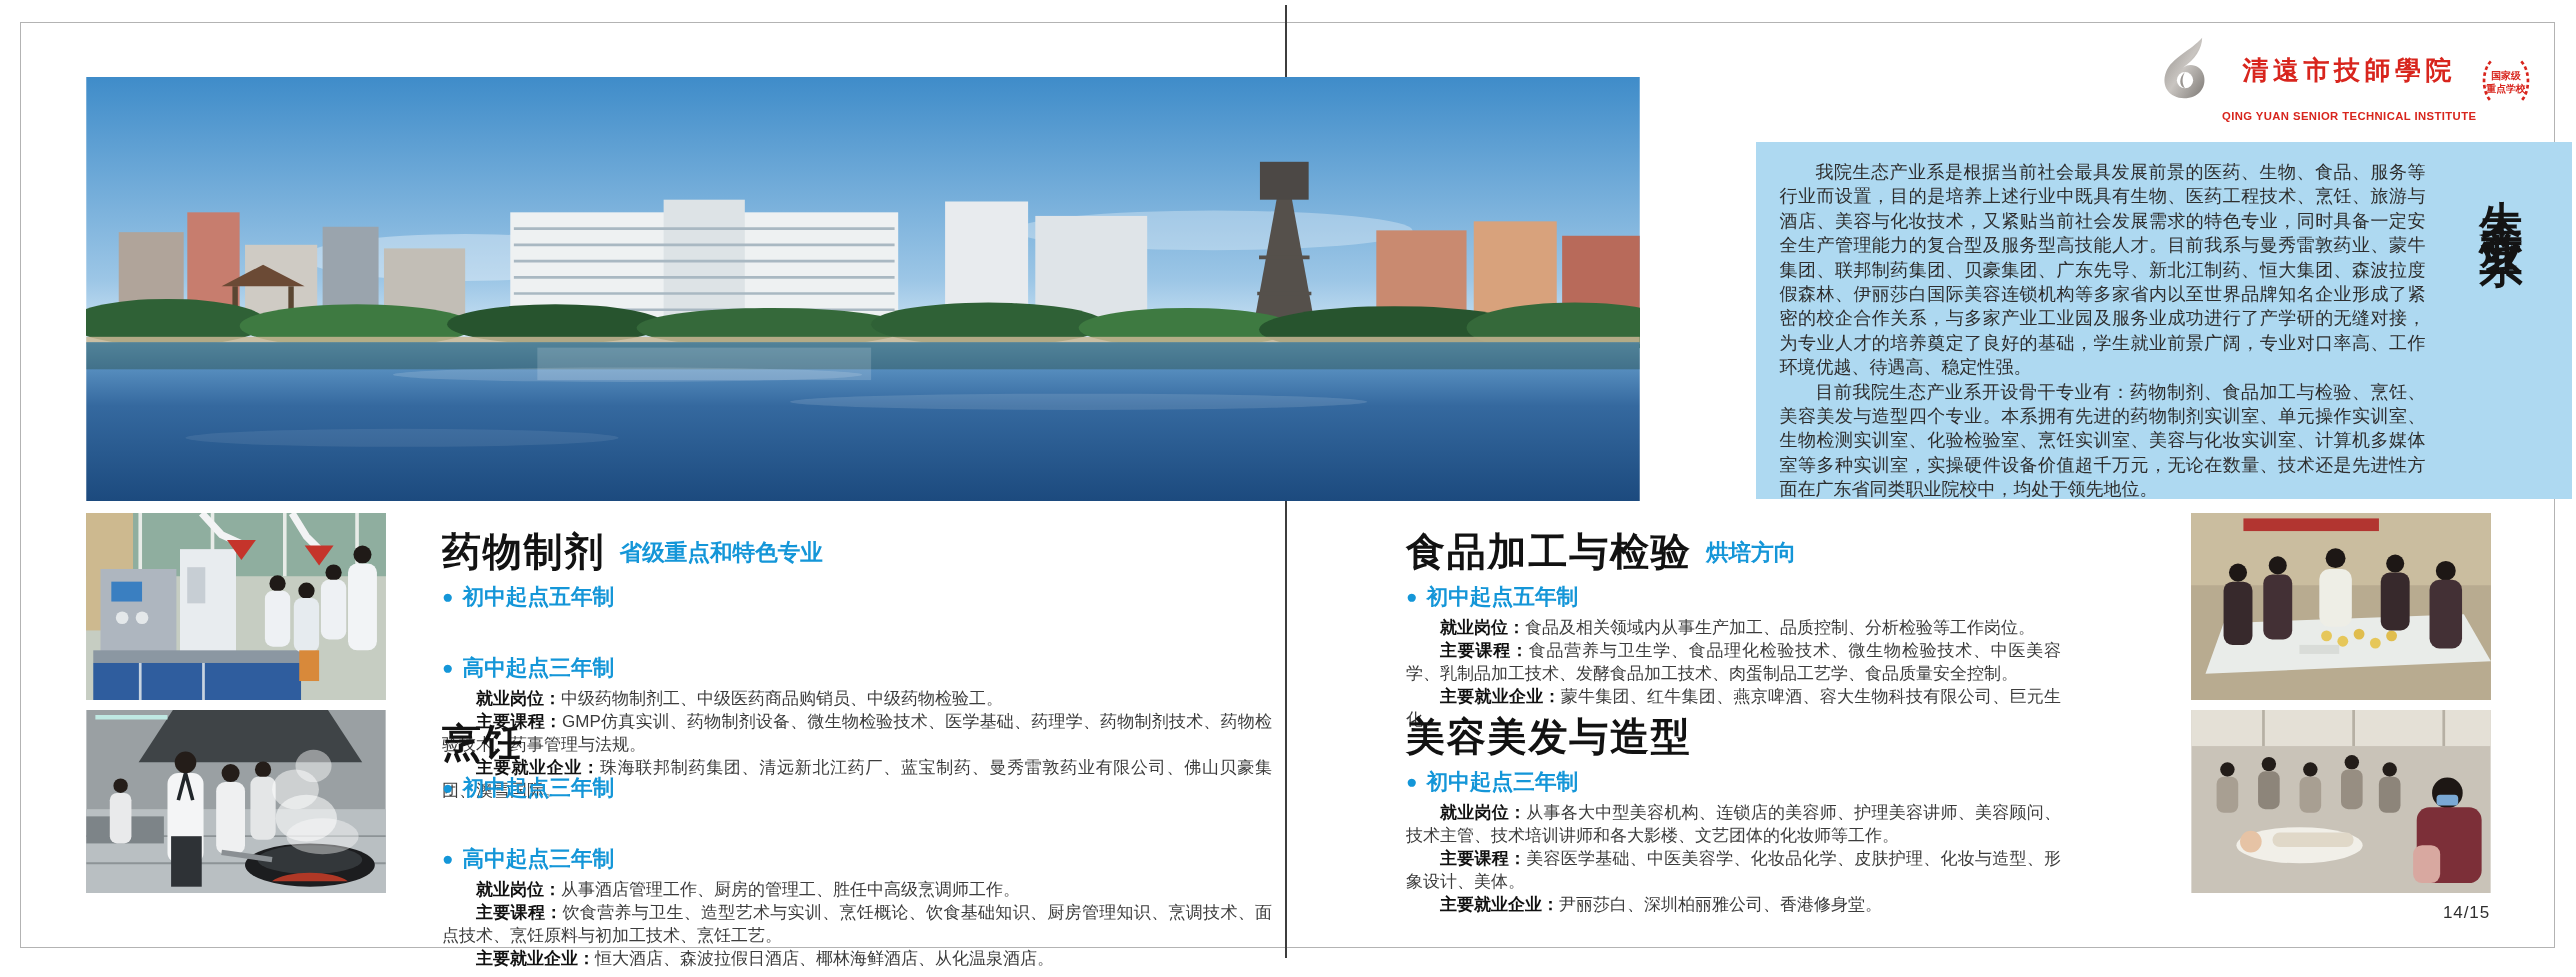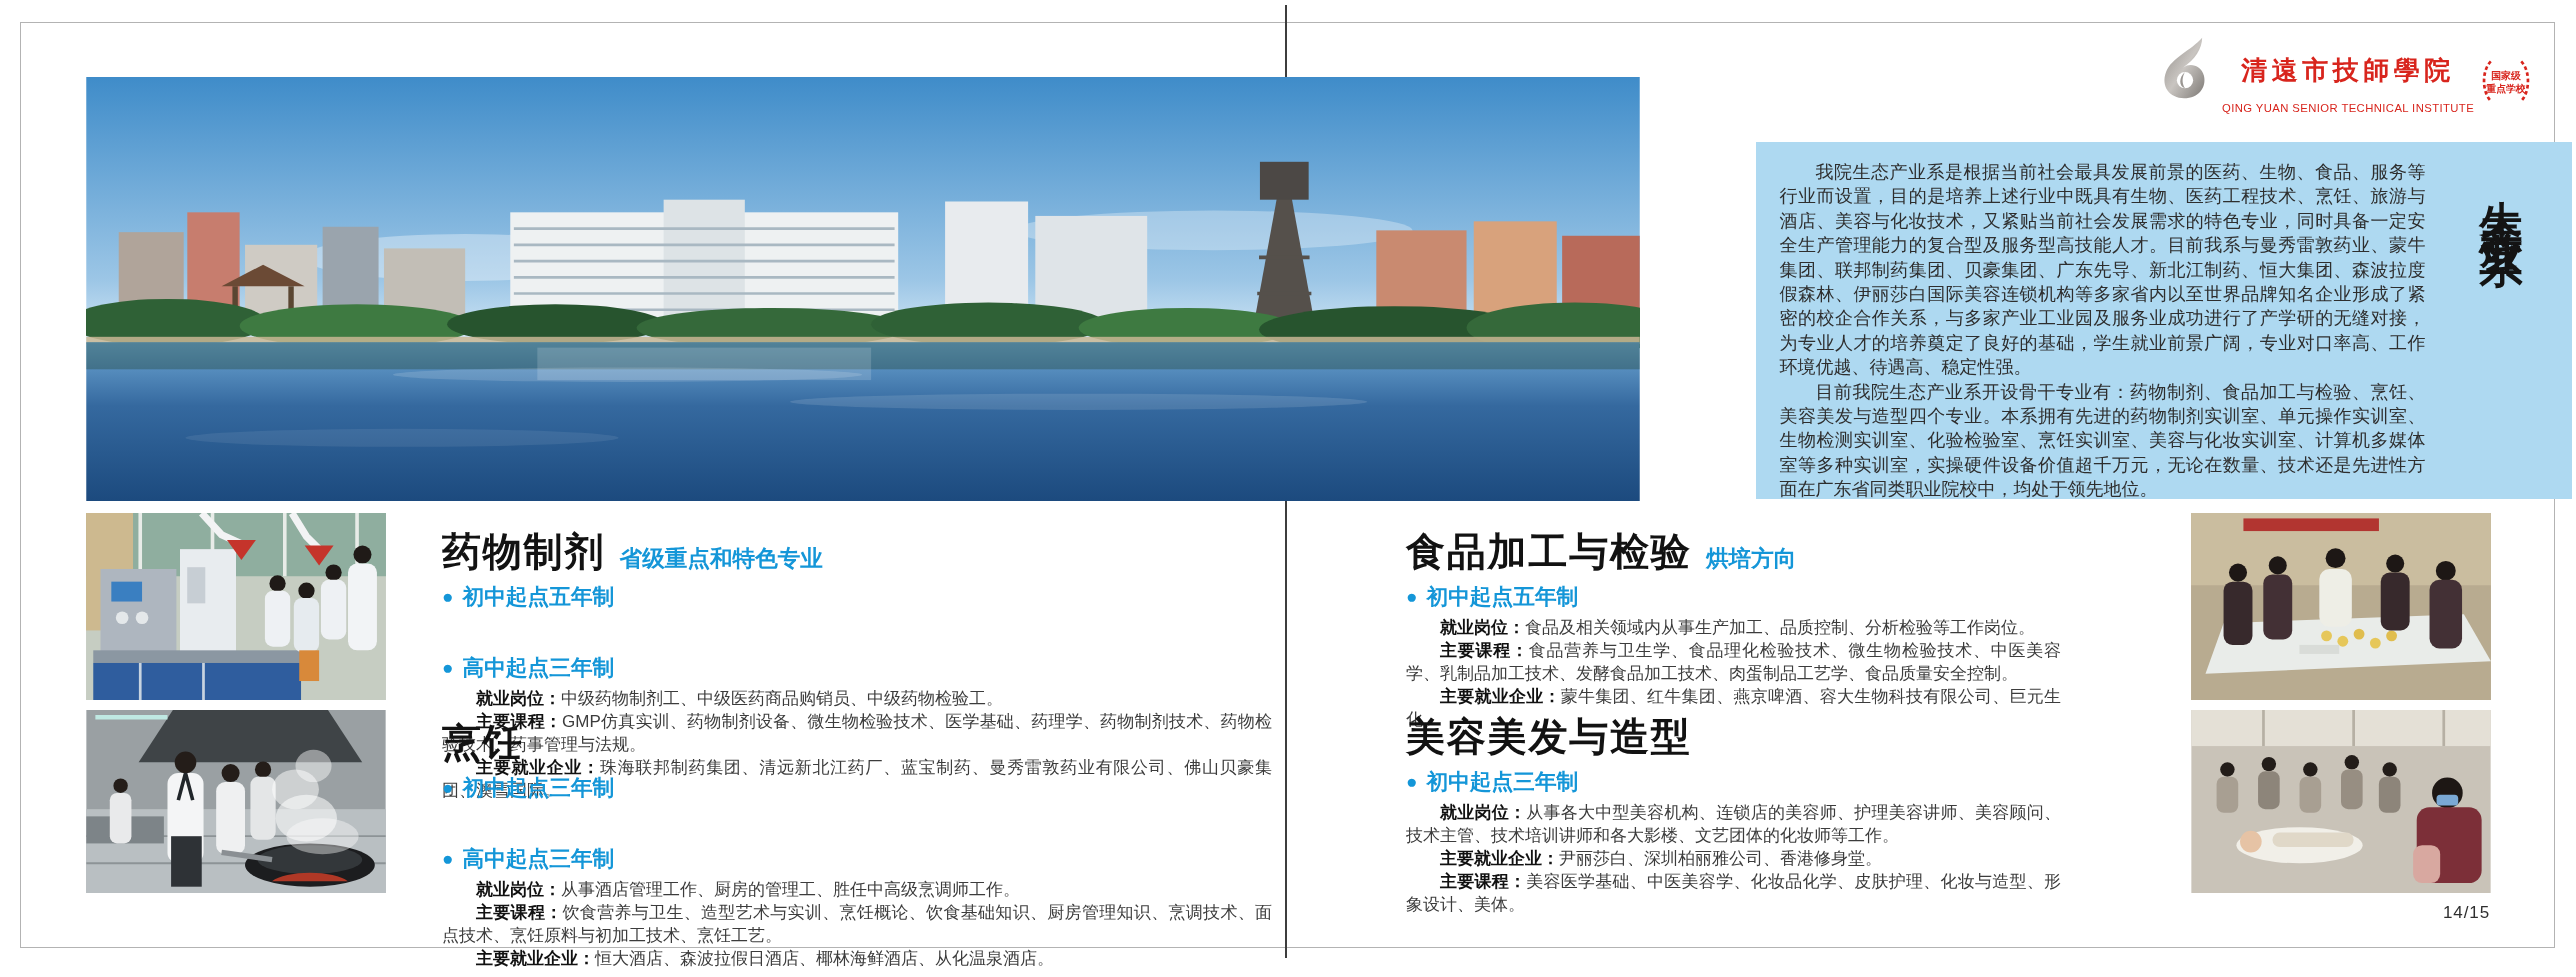--- a/index.html
+++ b/index.html
@@ -7,42 +7,42 @@
         font-family:"Liberation Sans","DejaVu Sans",sans-serif;}
   .frame{position:absolute;left:20px;top:21.7px;width:2533px;height:924px;border:0.9px solid #b3b3b3;}
   .divider{position:absolute;left:1285px;top:5.4px;width:1.8px;height:953px;background:#3d3d3d;}
 
   
   .logo{position:absolute;left:2155px;top:36px;width:379px;height:76px;}
   .logo-icon{position:absolute;left:0;top:0;}
   .logo-text{position:absolute;left:67px;top:18px;}
   .logo-cn{font-family:Liberation Mono, monospace;font-weight:900;font-size:26px;
            color:#d8251d;letter-spacing:4.5px;line-height:36px;white-space:nowrap;text-align:center;}
-  .logo-en{font-size:11.3px;font-weight:400;color:#d8251d;letter-spacing:0.4px;margin-top:12px;white-space:nowrap;}
+  .logo-en{font-size:11.3px;font-weight:700;color:#d8251d;letter-spacing:0.4px;margin-top:20px;white-space:nowrap;}
   .seal{position:absolute;left:325px;top:20px;}
 
   
   .pano{position:absolute;left:86px;top:77px;width:1554px;height:424px;overflow:hidden;}
 
   
   .bluebox{position:absolute;left:1756px;top:142px;width:816px;height:357px;background:#aed9f1;}
   .intro{position:absolute;left:23.5px;top:18px;width:646px;font-size:18px;line-height:24.4px;
          color:#2e2e2e;text-align:justify;}
   .intro p{margin:0;text-indent:2em;}
   .vtitle{position:absolute;top:23.5px;right:49px;writing-mode:vertical-rl;text-orientation:upright;
           font-family:"Liberation Serif","DejaVu Serif",serif;font-weight:700;font-size:43px;
           letter-spacing:10.8px;color:#141414;line-height:1;}
 
   
   .photo{position:absolute;width:300px;overflow:hidden;}
   svg{display:block;}
 
   
   .section{position:absolute;}
-  .sec-head{display:flex;align-items:flex-end;gap:14.4px;}
+  .sec-head{display:flex;align-items:center;gap:14.4px;}
   .sec-title{font-family:"Liberation Serif","DejaVu Serif",serif;font-weight:700;font-size:39px;
              color:#121212;letter-spacing:1.8px;line-height:1.1;}
   .sec-tag{font-size:22.6px;font-weight:700;color:#1496d8;}
   .sec-bullets{margin-top:8.1px;font-size:21.7px;font-weight:600;color:#1496d8;display:flex;gap:42px;flex-direction:column;}
   .dot{font-style:normal;margin-right:9px;font-size:19px;position:relative;top:-0.9px;}
   .sec-body{margin-top:5.4px;}
   .sec-body p{margin:0;text-indent:2em;font-size:17px;line-height:23px;color:#3c3c3c;text-align:justify;}
   .sec-body b{color:#111;}
 
   .pagenum{position:absolute;left:2417px;top:903px;width:99px;text-align:center;
@@ -359,20 +359,20 @@
 
   <div class="section" style="left:1406px;top:716px;width:655px">
     <div class="sec-head">
       <span class="sec-title">美容美发与造型</span>
     </div>
     <div class="sec-bullets">
       <span><i class="dot">●</i><span>初中起点三年制</span></span>
     </div>
     <div class="sec-body">
       <p><b>就业岗位：</b><span>从事各大中型美容机构、连锁店的美容师、护理美容讲师、美容顾问、技术主管、技术培训讲师和各大影楼、文艺团体的化妆师等工作。</span></p>
+      <p><b>主要课程：</b><span>美容医学基础、中医美容学、化妆品化学、皮肤护理、化妆与造型、形象设计、美体。</span></p>
       <p><b>主要就业企业：</b><span>尹丽莎白、深圳柏丽雅公司、香港修身堂。</span></p>
-      <p><b>主要课程：</b><span>美容医学基础、中医美容学、化妆品化学、皮肤护理、化妆与造型、形象设计、美体。</span></p>
     </div>
   </div>
 
   <div class="pagenum">14/15</div>
 </div>
 
 
 </body></html>

